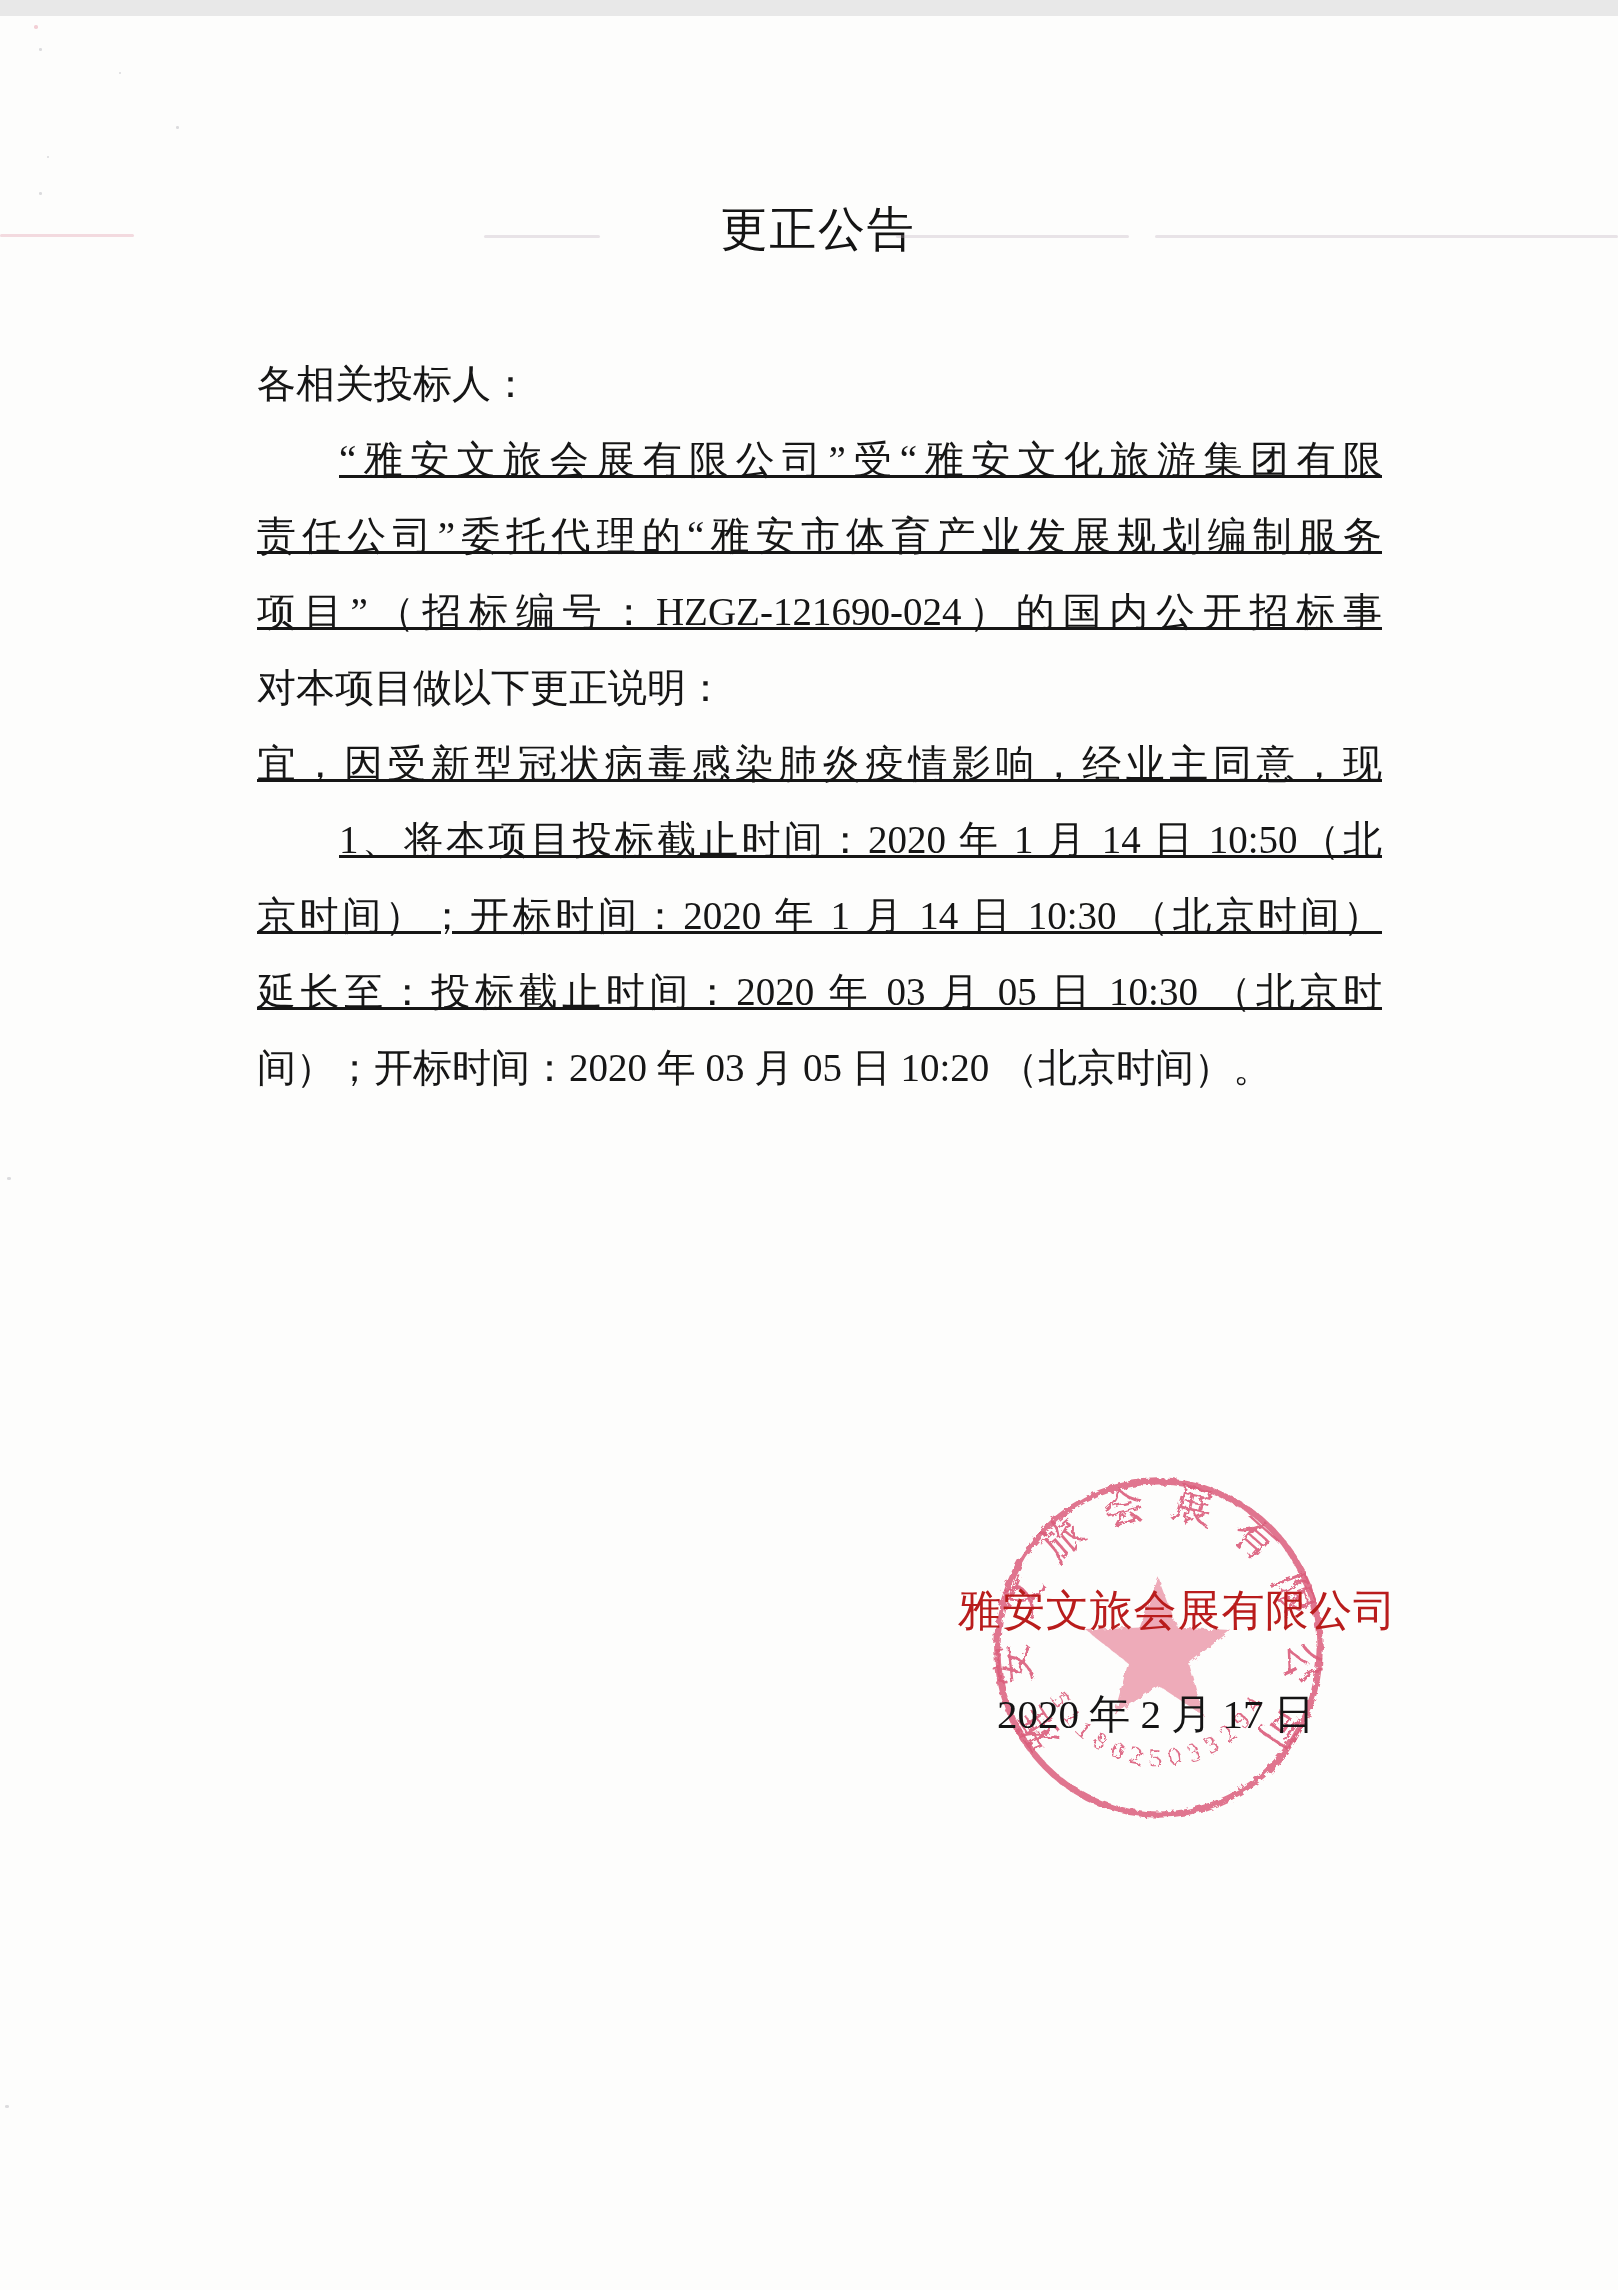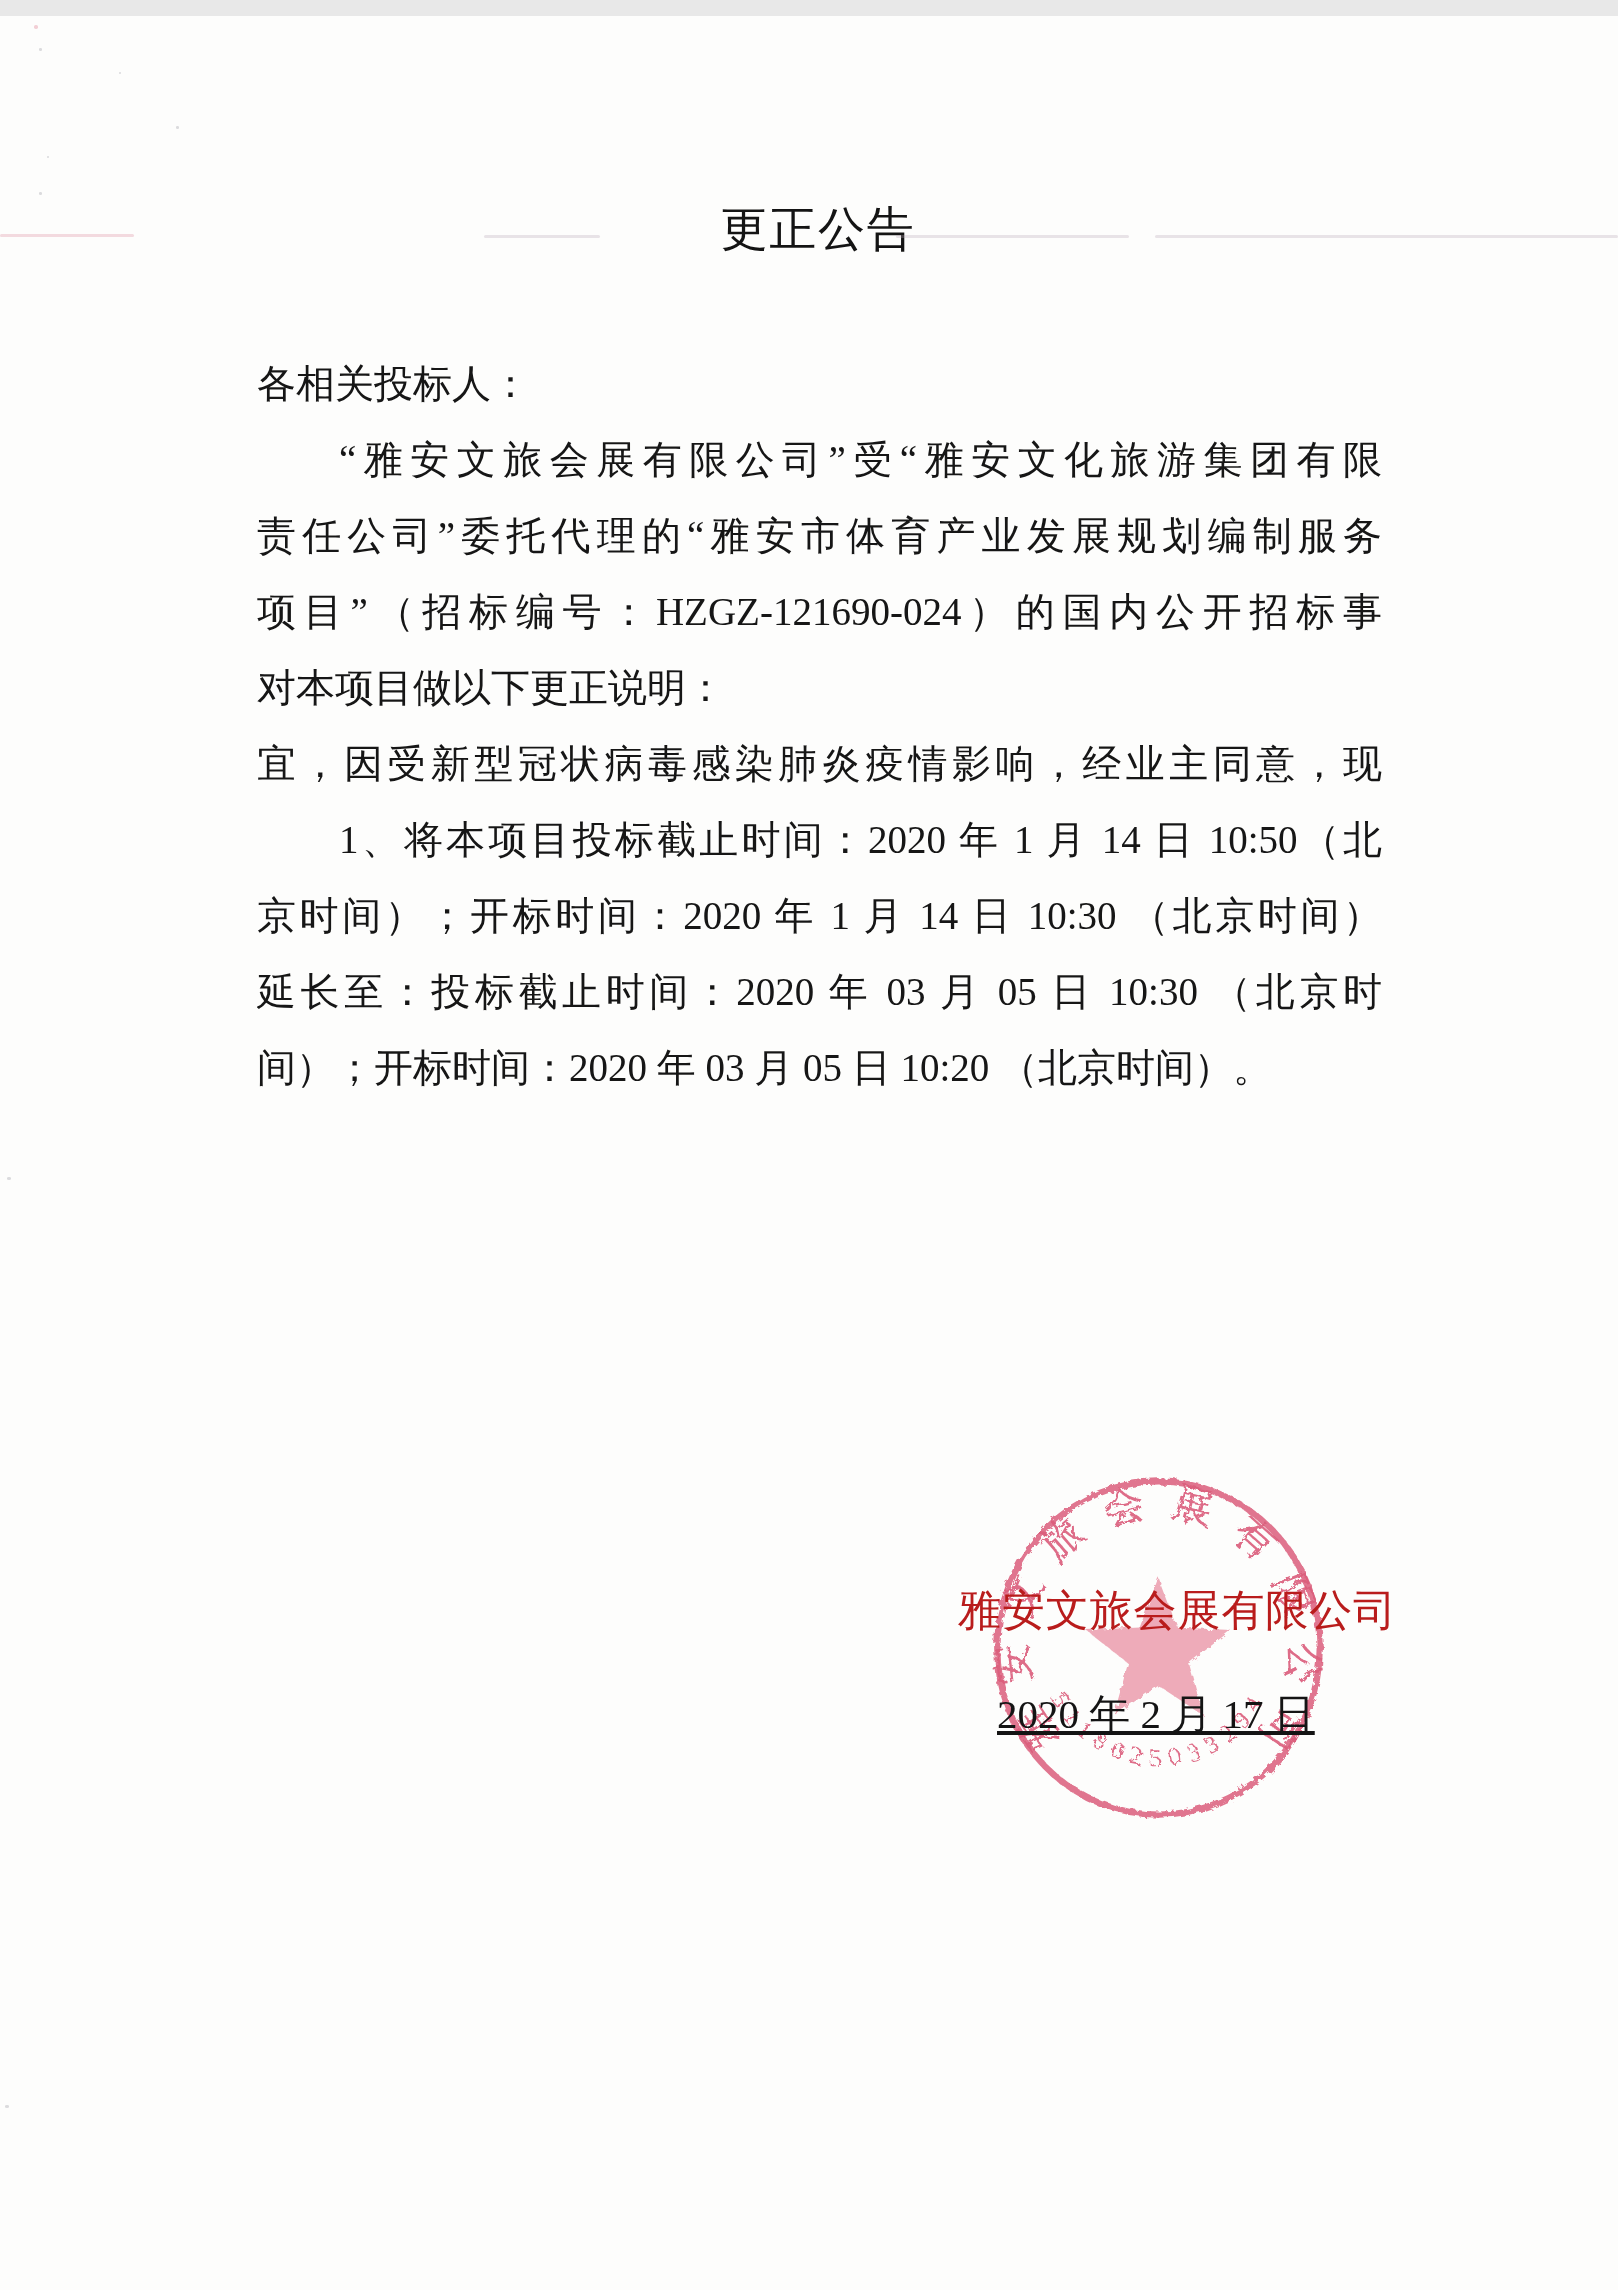--- a/index.html
+++ b/index.html
@@ -27,39 +27,39 @@
     font-size:39px;
     color:#161616;
   }
   .line{
     height:76px;line-height:76px;
     overflow:hidden;
   }
   .line.justify{
     text-align:justify;
     text-align-last:justify;
+    text-decoration:underline;
   }
   .line.indent{
     text-indent:82px;
   }
   .sig-company{
     position:absolute;
     top:1569px;left:958px;
     font-size:43px;line-height:52px;
     letter-spacing:0.9px;
     color:#b91c1c;
     z-index:3;
   }
   .sig-date{
     position:absolute;
     top:1673px;left:997px;
     font-size:41px;line-height:50px;
     color:#141414;
     z-index:3;
-    text-decoration:underline;
   }
   .stamp{
     position:absolute;
     top:1460px;left:989px;
     width:339px;height:344px;
     z-index:2;
     opacity:0.88;
   }
   
   .artifact{position:absolute;pointer-events:none;}

